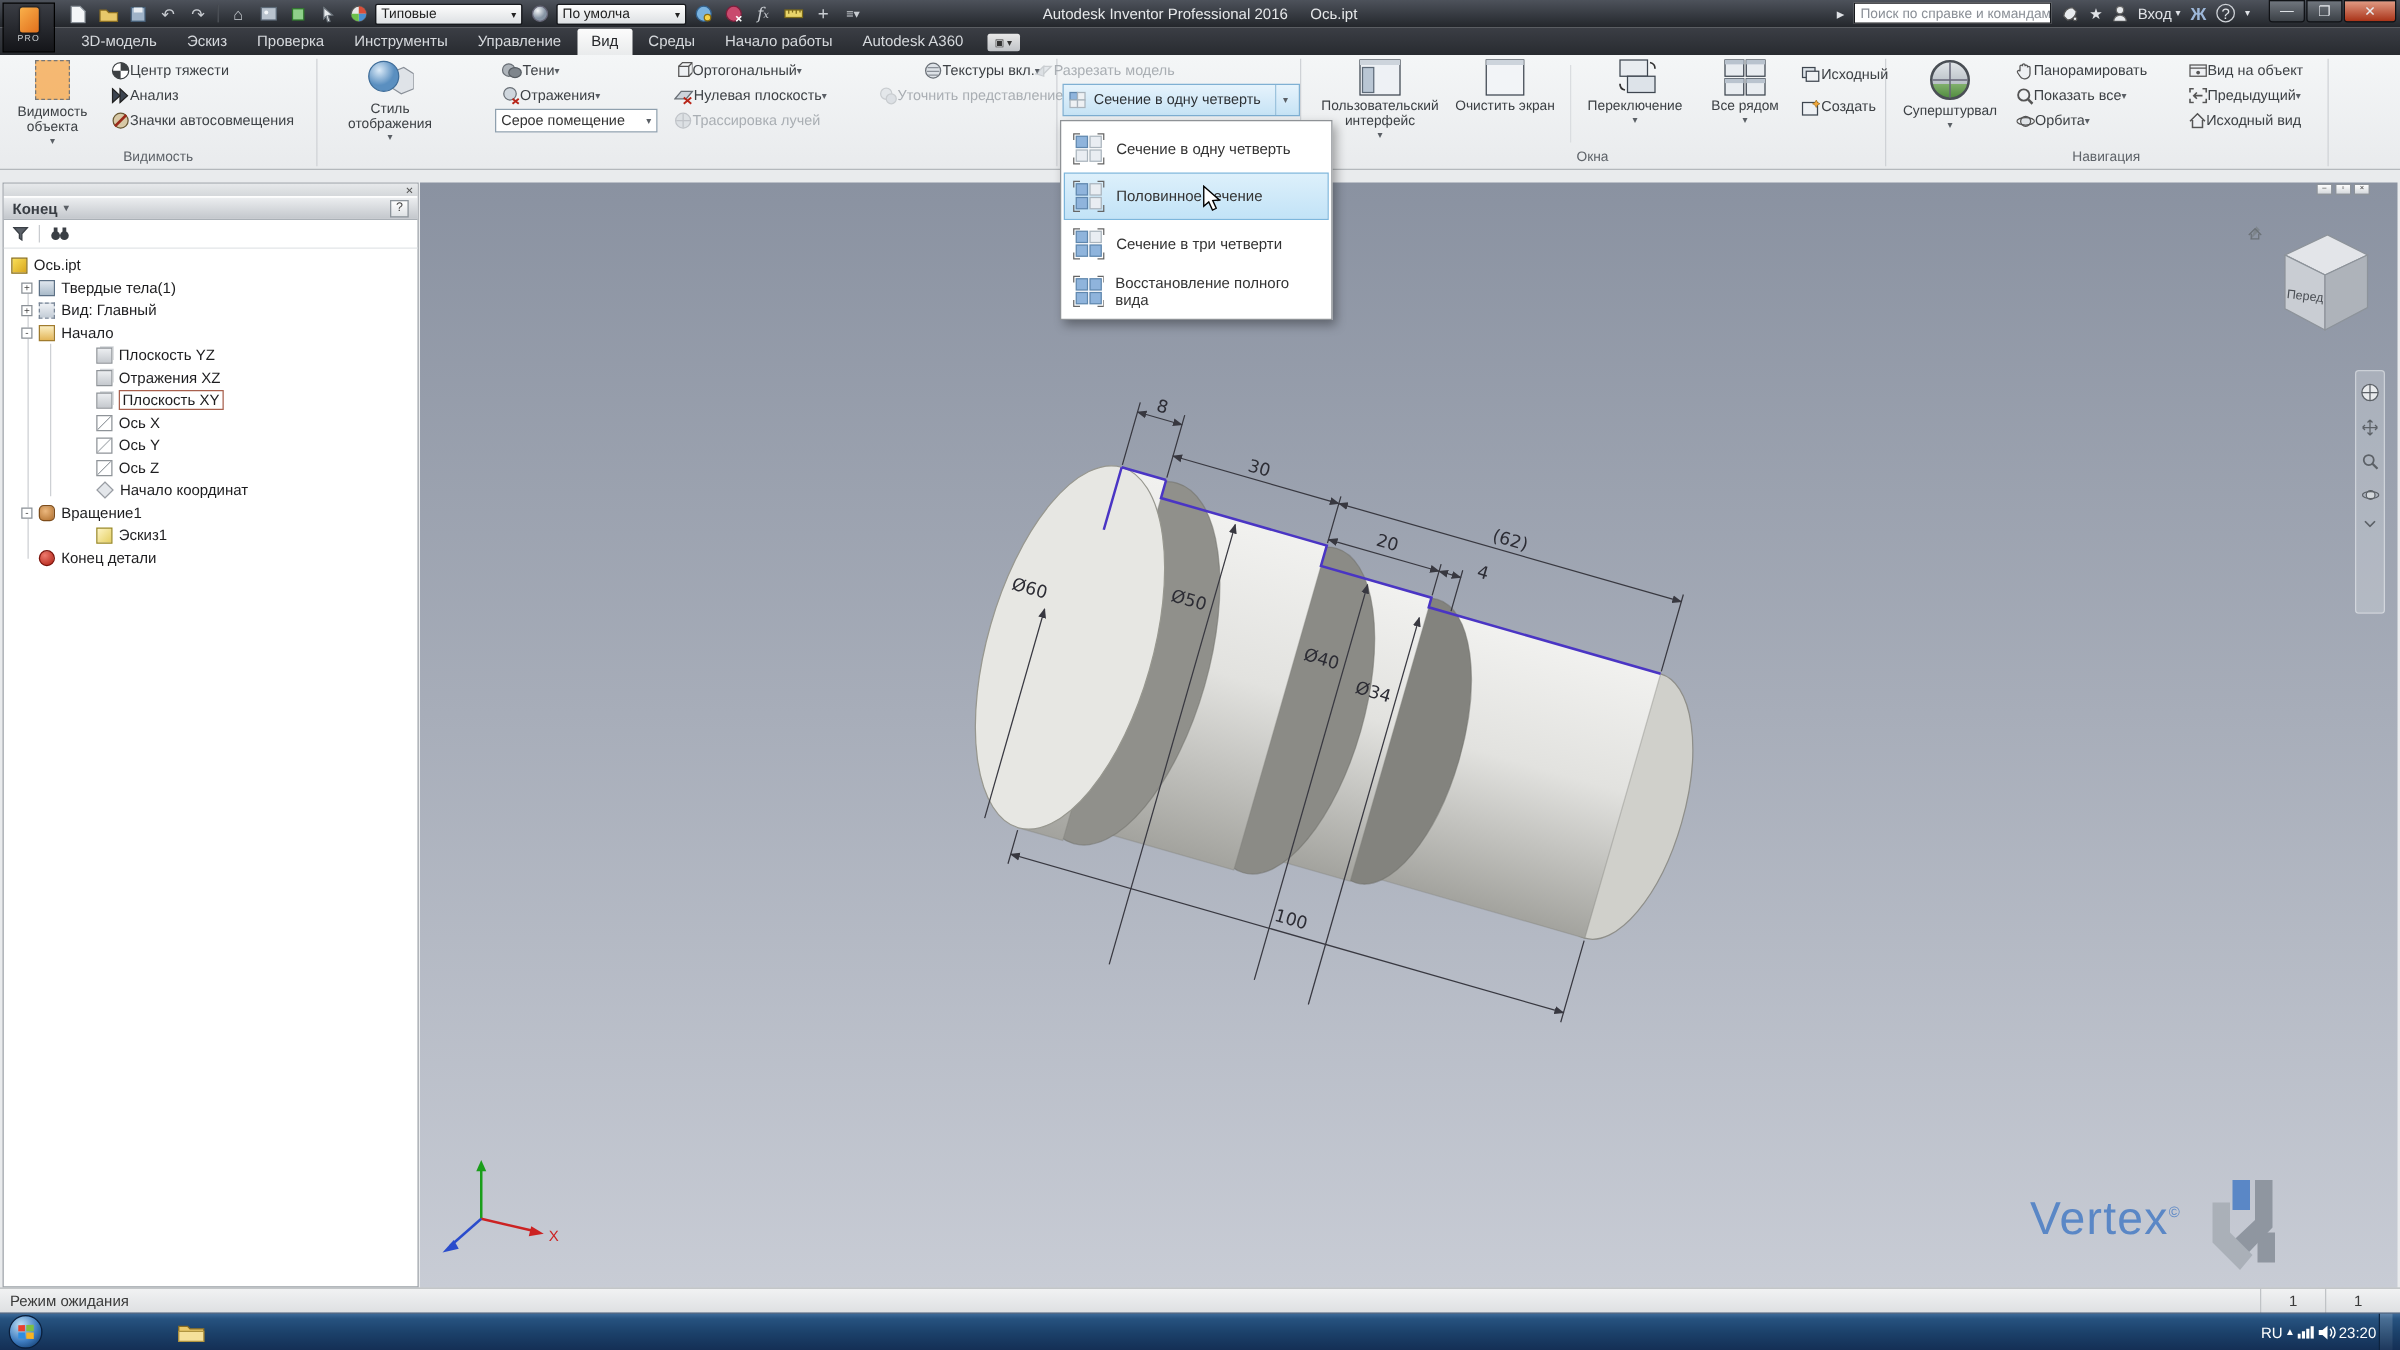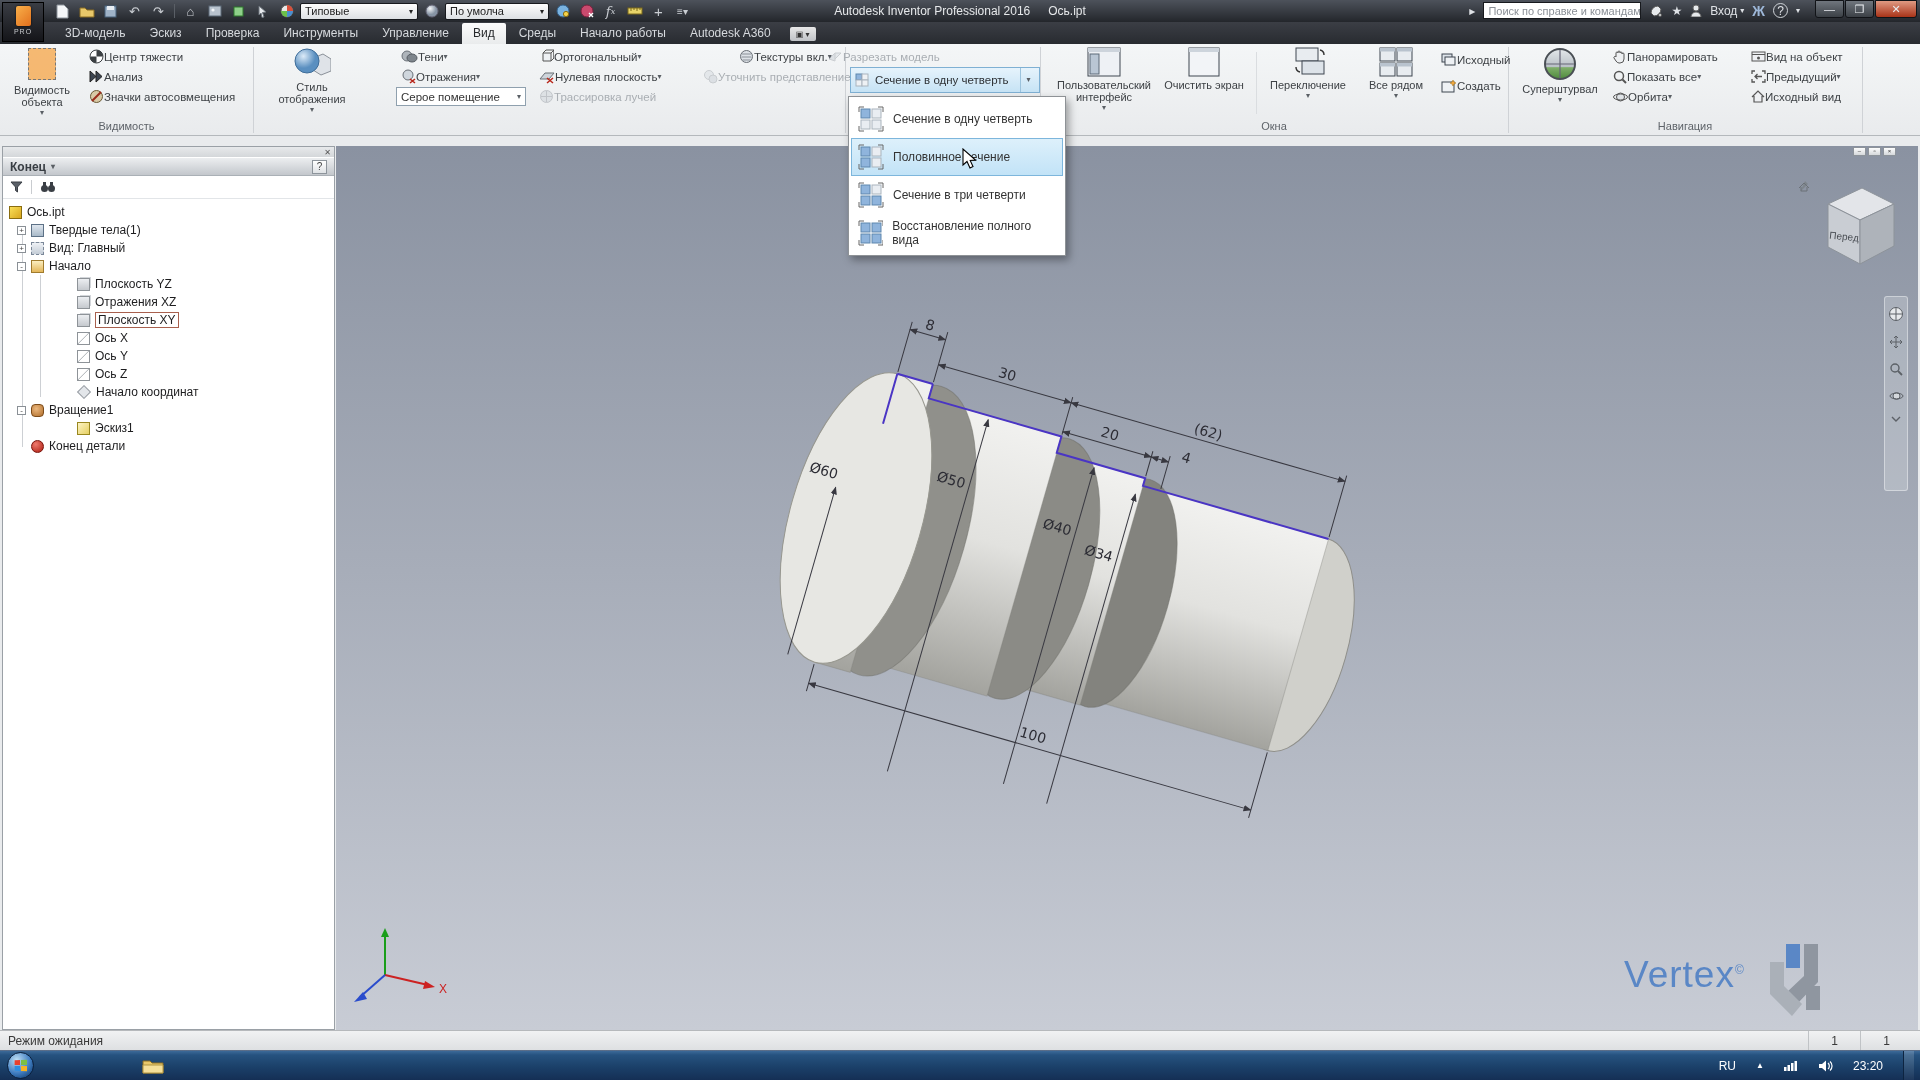--- a/index.html
+++ b/index.html
@@ -87,21 +87,21 @@
 .orb{width:27px;height:27px;margin-left:7px;border-radius:50%;background:radial-gradient(circle at 35% 28%,#bfe0f5,#3e7cc0 55%,#123c6e 90%);border:1px solid #0a1f3c;display:flex;align-items:center;justify-content:center;flex:none}
 .flag{width:13px;height:11px;display:grid;grid-template-columns:6px 6px;grid-template-rows:5px 5px;gap:1px;transform:perspective(40px) rotateY(-18deg)}
 .flag i{display:block}
 .tappwrap{display:flex;gap:6px;margin-left:24px}
 .tapp{width:162px;height:24px;border:1px solid #10243f;border-radius:3px;background:linear-gradient(rgba(150,180,212,.5),rgba(70,110,155,.32) 50%,rgba(28,58,96,.45));box-shadow:inset 0 1px rgba(255,255,255,.35);display:flex;align-items:center;gap:6px;padding:0 6px;color:#fff;font-size:11.5px;white-space:nowrap;overflow:hidden}
 .tapp.active{background:linear-gradient(rgba(215,233,250,.75),rgba(130,168,205,.5) 50%,rgba(80,120,165,.55))}
 .tappic{width:15px;height:15px;flex:none;border-radius:2px}
 .ic0{background:linear-gradient(135deg,#f9b04a,#d55c12);border:1px solid #7e3a08}
 .ic1{background:linear-gradient(135deg,#bfe8a0,#3f9a40);border:1px solid #1d5a1e}
 .ic2{background:radial-gradient(circle at 35% 35%,#f08a7a,#b41a0c);border:1px solid #6e0f06;border-radius:50%}
-.tray{margin-left:auto;display:flex;align-items:center;gap:20px;color:#fff;font-size:12px;padding-right:6px}
+.tray{margin-left:auto;display:flex;align-items:center;gap:2px;color:#fff;font-size:12px;padding-right:6px}
 .showdesk{width:11px;height:30px;border-left:1px solid #0d2440;background:linear-gradient(rgba(255,255,255,.18),rgba(255,255,255,.04))}
 
 .gico svg{display:block}
 </style>
 </head>
 <body>
 
 <div class="titlebar">
   <div class="qat">
     <span class="qicon gico">

